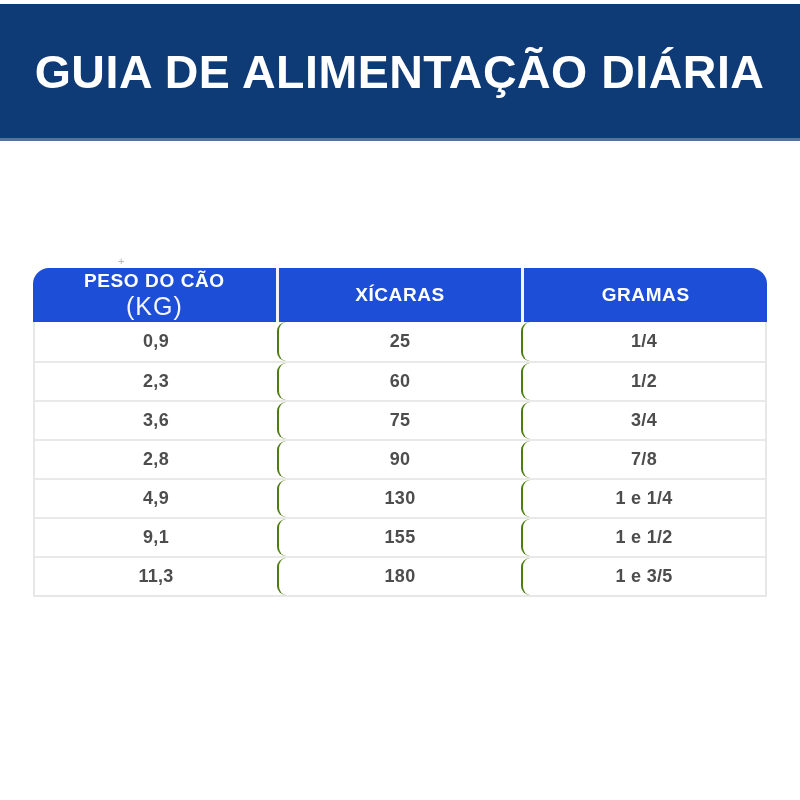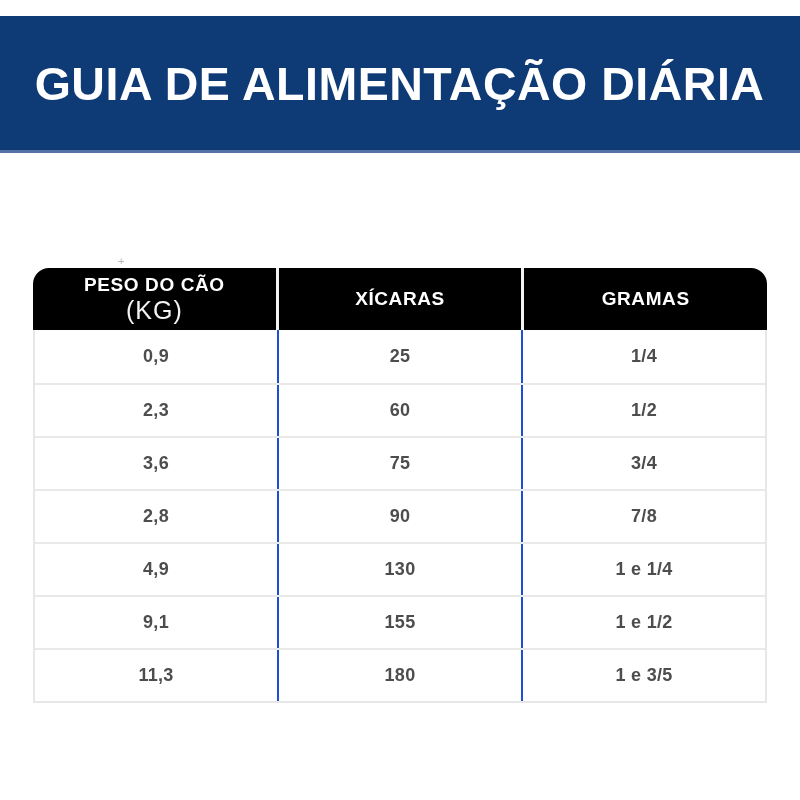--- a/index.html
+++ b/index.html
@@ -7,21 +7,21 @@
   body {
     position: relative;
     width: 800px; height: 800px;
     background: #ffffff;
     font-family: "Liberation Sans", "DejaVu Sans", sans-serif;
     overflow: hidden;
   }
 
   
   .banner {
-    position: absolute; left: 0; top: 16px;
+    position: absolute; left: 0; top: 4px;
     width: 800px; height: 137px;
     background: #0e3a76;
     border-bottom: 3px solid #5572a5;
     display: flex; align-items: center; justify-content: center;
   }
   .banner-title {
     color: #ffffff;
     font-size: 47px;
     font-weight: 800;
     letter-spacing: 0.5px;
@@ -36,22 +36,22 @@
     line-height: 1;
   }
 
   
   .feed-table {
     position: absolute; left: 33px; top: 268px;
     width: 734px;
   }
   .thead {
     display: flex;
-    height: 62px;
-    background: #000000;
+    height: 54px;
+    background: #1d4ed8;
     border-radius: 16px 16px 0 0;
     overflow: hidden;
   }
   .th {
     flex: 1 1 0;
     display: flex; flex-direction: column;
     align-items: center; justify-content: center;
     color: #ffffff;
     text-align: center;
   }
@@ -65,31 +65,31 @@
     color: rgba(255,255,255,0.95);
     line-height: 1.15;
   }
   .tbody {
     border-left: 2px solid #e7e7e7;
     border-right: 2px solid #e7e7e7;
     border-bottom: 2px solid #e7e7e7;
   }
   .tr {
     display: flex;
-    height: 53px;
+    height: 39px;
   }
   .tr + .tr { border-top: 2px solid #e9e9e9; }
   .td {
     flex: 1 1 0;
     display: flex; align-items: center; justify-content: center;
     font-size: 18px; font-weight: 700;
     color: #4d4d4d;
     letter-spacing: 0.3px;
   }
-  .td + .td { border-left: 2px solid #1d4ed8; }
+  .td + .td { border-left: 2px solid #4d7c0f; border-radius: 9px; }
 </style>
 </head>
 <body>
 
 <div class="banner">
   <div class="banner-title">GUIA DE ALIMENTAÇÃO DIÁRIA</div>
 </div>
 
 <div class="artifact">+</div>
 

